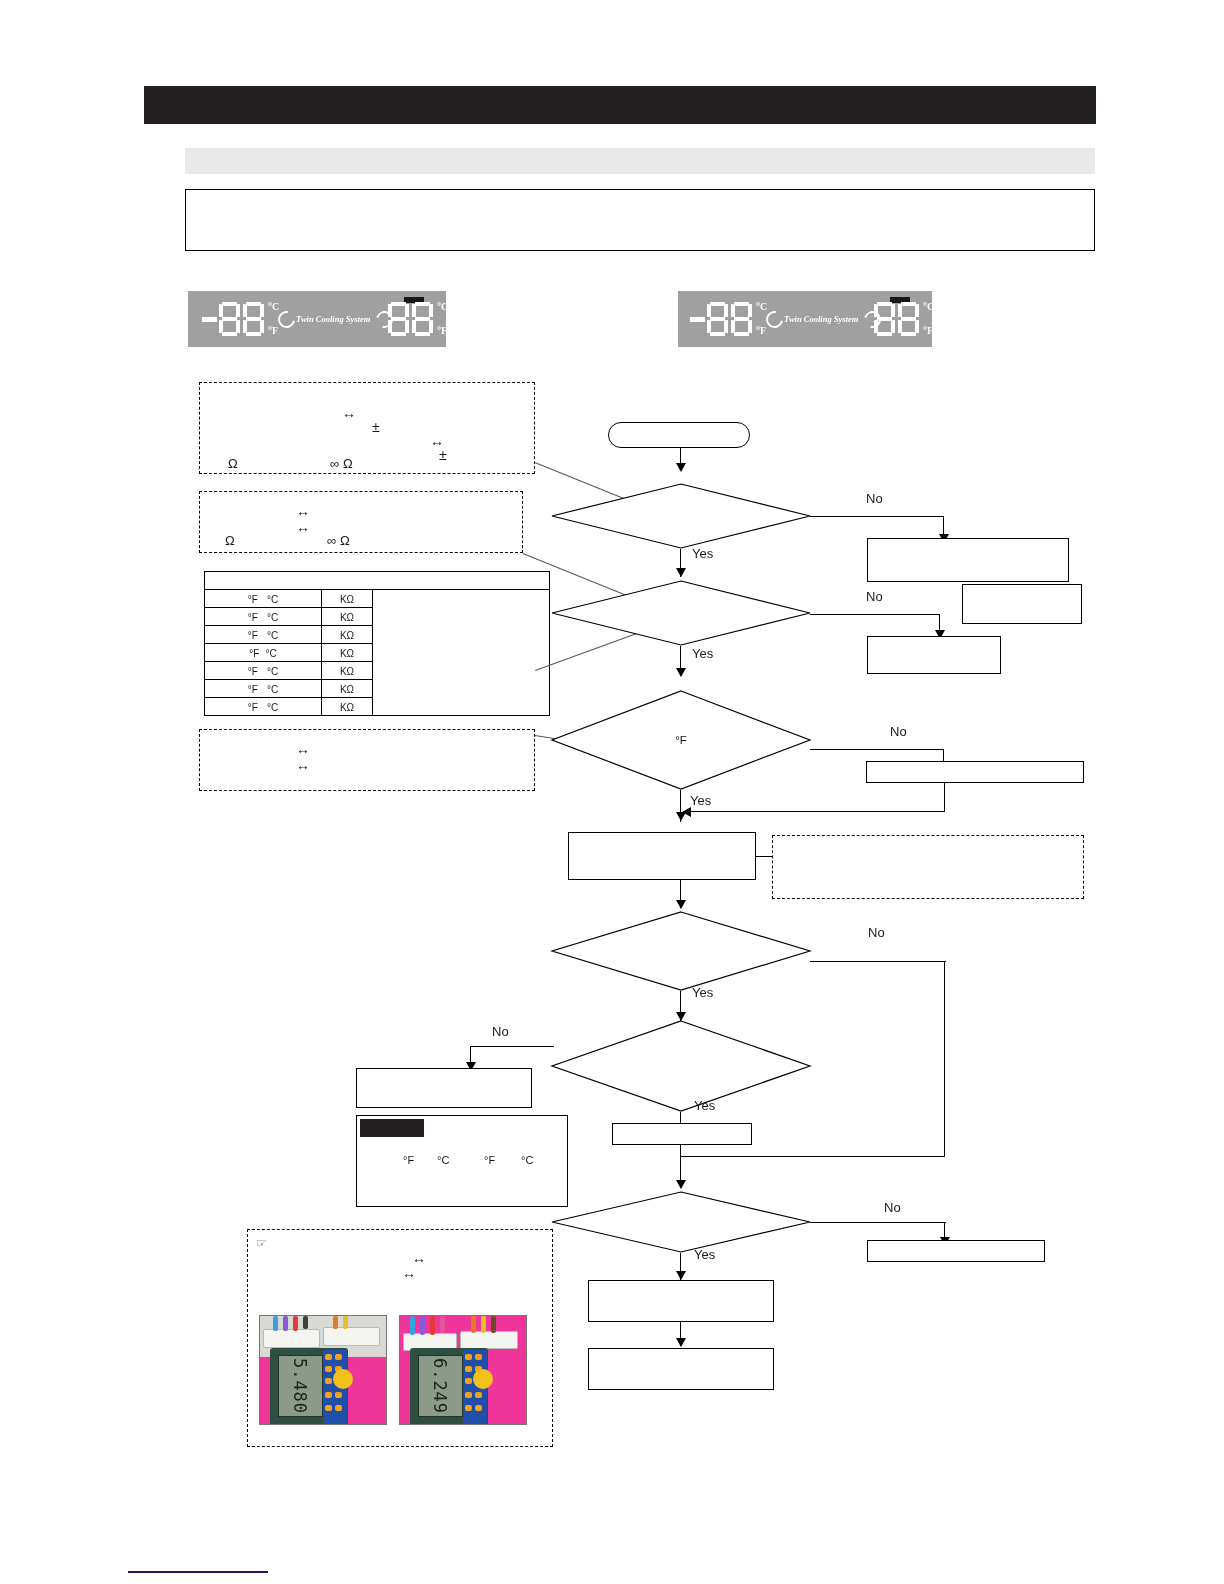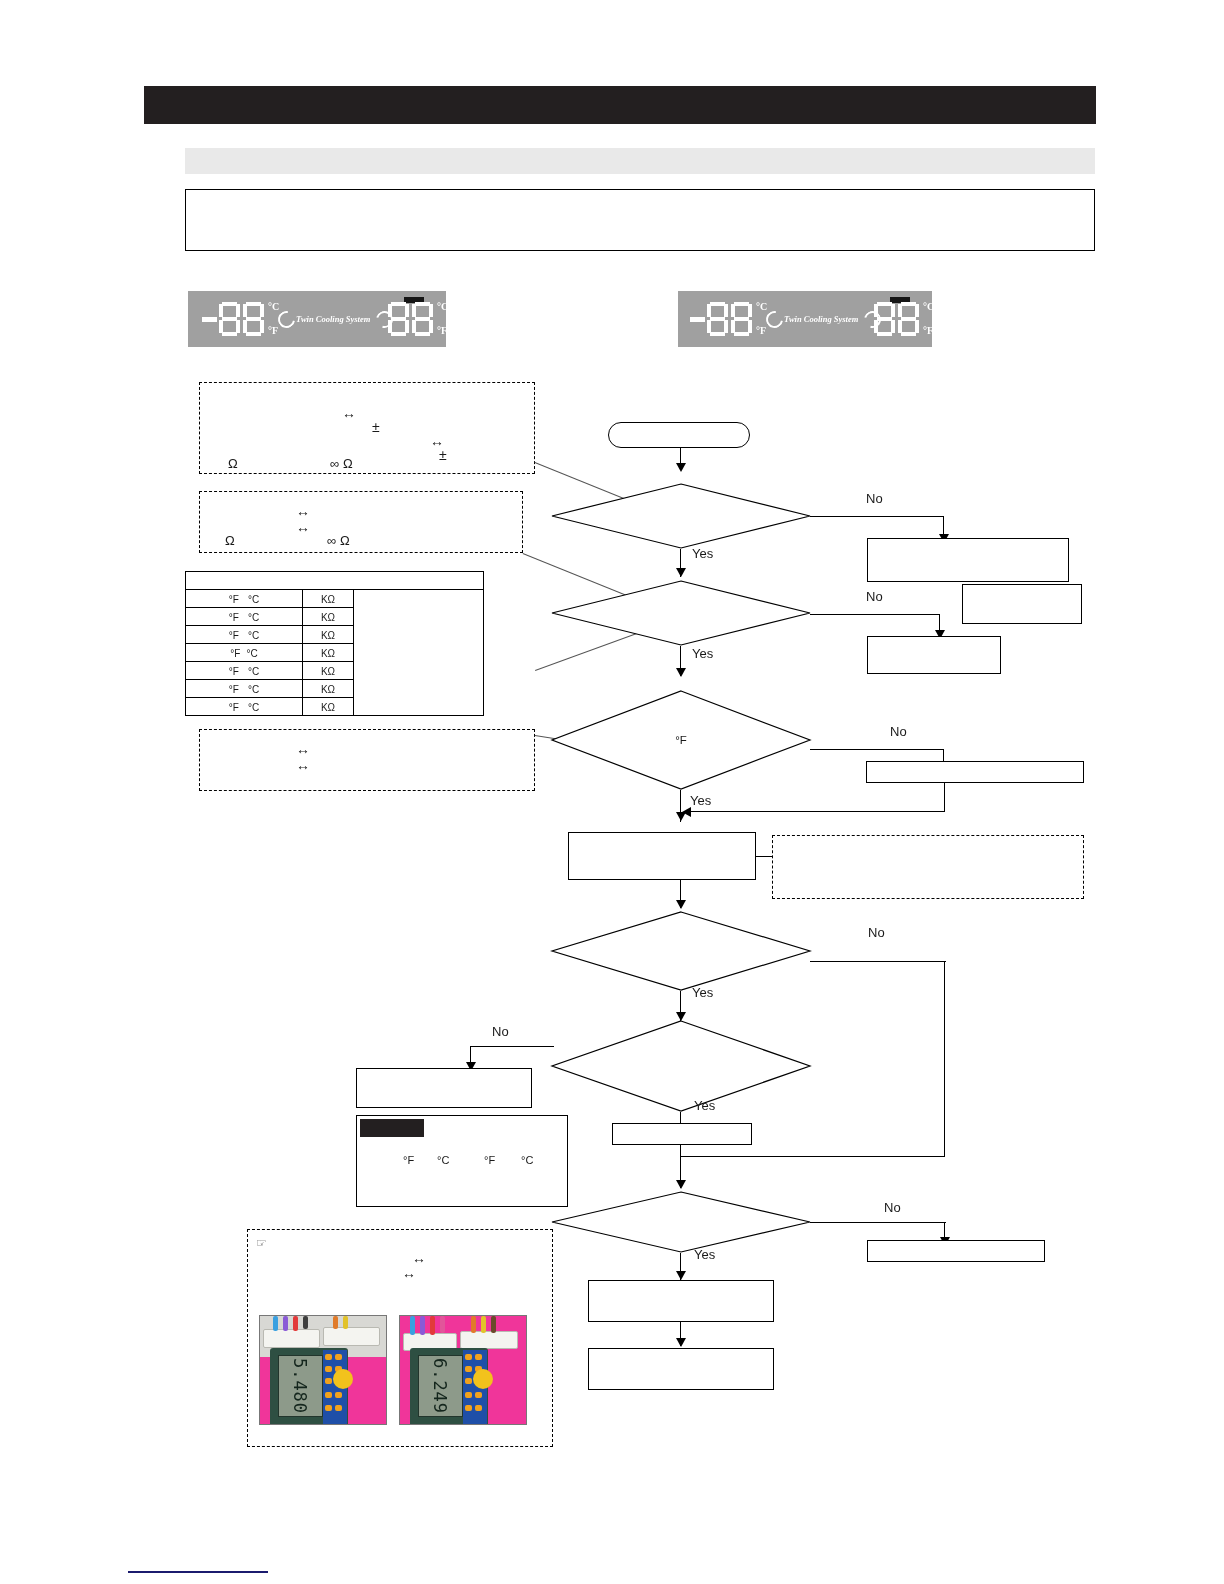--- a/index.html
+++ b/index.html
@@ -39,21 +39,21 @@
   .tcs-label{color:#fff;font-size:8.5px;font-style:italic;font-weight:bold;white-space:nowrap;font-family:"Liberation Serif",serif;}
   .swirl{width:13px;height:13px;border:2px solid #fff;border-radius:50%;border-right-color:transparent;transform:rotate(-35deg);}
   .topbar-ind{position:absolute;width:20px;height:6px;background:#161616;}
 
   
   .solidbox{border:1.2px solid #000;box-sizing:border-box;background:#fff;}
   .dashbox{border:1.3px dashed #000;box-sizing:border-box;background:#fff;}
   .boxtext{font-size:11.5px;padding:6px 8px;line-height:1.4;}
 
   
-  #res-table{left:185px;top:571px;width:299px;border-collapse:collapse;background:#fff;}
+  #res-table{left:204px;top:571px;width:346px;border-collapse:collapse;background:#fff;}
   #res-table td,#res-table th{border:1.1px solid #000;font-size:11px;height:17px;padding:0 2px;}
   .th-span{text-align:center;font-weight:normal;}
   .c-temp{width:112px;text-align:center;}
   .c-res{width:46px;text-align:center;}
   .c-note{border-left:1.1px solid #000;}
   .unit-sm{font-size:10px;}
 
   
   .diamond{position:absolute;}
   .diamond svg{display:block;}

